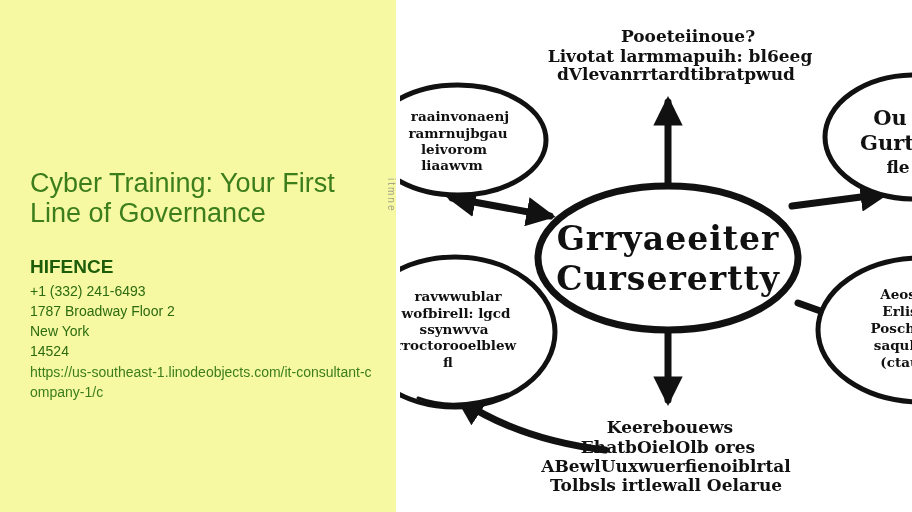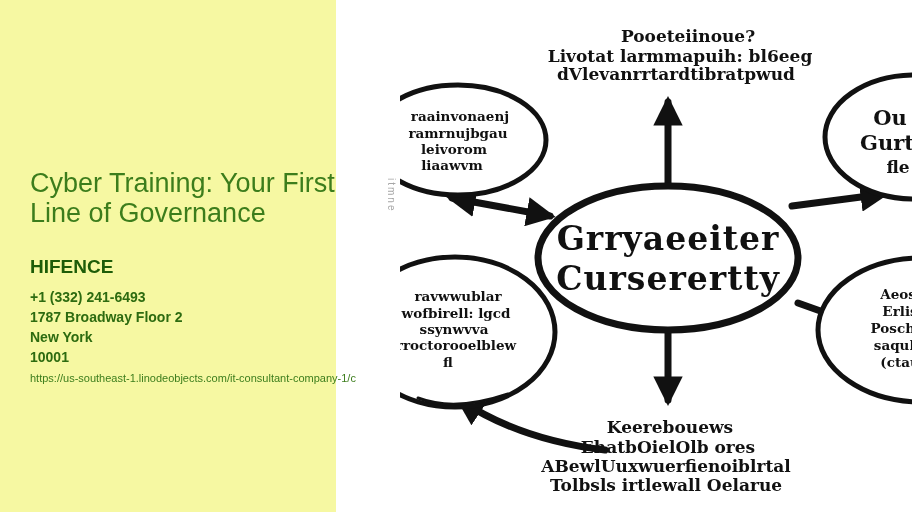--- a/index.html
+++ b/index.html
@@ -11,28 +11,28 @@
     --url-green:#3c7d1c;
     --ink:#111111;
     --paper:#ffffff;
   }
   *{box-sizing:border-box;}
   html,body{margin:0;padding:0;}
   body{font-family:"Liberation Sans", sans-serif;background:#ffffff;}
   .page{position:relative;width:912px;height:512px;background:var(--paper);overflow:hidden;}
 
   
-  .left-panel{position:absolute;left:0;top:0;width:336px;height:512px;background:var(--panel-bg);}
+  .left-panel{position:absolute;left:0;top:0;width:396px;height:512px;background:var(--panel-bg);}
   .left-content{position:absolute;left:30px;top:168px;width:345px;}
   .page-title{margin:0;font-size:27px;line-height:30px;font-weight:400;color:var(--title-green);width:320px;}
   .company{margin-top:28px;font-size:19px;font-weight:700;color:var(--company-green);}
-  .contact{margin-top:9px;font-weight:bold;}
+  .contact{margin-top:3px;}
   .contact div{font-size:14px;line-height:20px;color:var(--text-green);}
   .url{margin-top:1px;}
-  .url div{font-size:11px;line-height:20px;color:var(--url-green);word-break:break-all;cursor:pointer;}
+  .url div{font-size:14px;line-height:20px;color:var(--url-green);word-break:break-all;cursor:pointer;}
 
   
   .diagram-area{position:absolute;left:400px;top:0;width:512px;height:512px;background:var(--paper);}
   .diagram-svg{position:absolute;left:0;top:0;}
   .bubble{fill:#ffffff;stroke:var(--ink);stroke-width:5;}
   .bubble-heavy{fill:#ffffff;stroke:var(--ink);stroke-width:7;}
   .arrow{stroke:var(--ink);stroke-width:7;fill:none;stroke-linecap:round;}
   .squiggle{stroke:var(--ink);stroke-width:3;fill:none;stroke-linecap:round;}
   text{fill:var(--ink);}
   .t-center{font-family:"DejaVu Serif", serif;font-weight:bold;font-size:33px;letter-spacing:1px;}
@@ -48,21 +48,21 @@
 <div class="page">
 
   <aside class="left-panel">
     <div class="left-content">
       <h1 class="page-title">Cyber Training: Your First Line of Governance</h1>
       <div class="company">HIFENCE</div>
       <div class="contact">
         <div>+1 (332) 241-6493</div>
         <div>1787 Broadway Floor 2</div>
         <div>New York</div>
-        <div>10001</div>
+        <div>14524</div>
       </div>
       <div class="url">
         <div>https://us-southeast-1.linodeobjects.com/it-consultant-company-1/c</div>
       </div>
     </div>
   </aside>
 
   <main class="diagram-area">
     <svg class="diagram-svg" width="512" height="512" viewBox="0 0 512 512">
       <defs>

